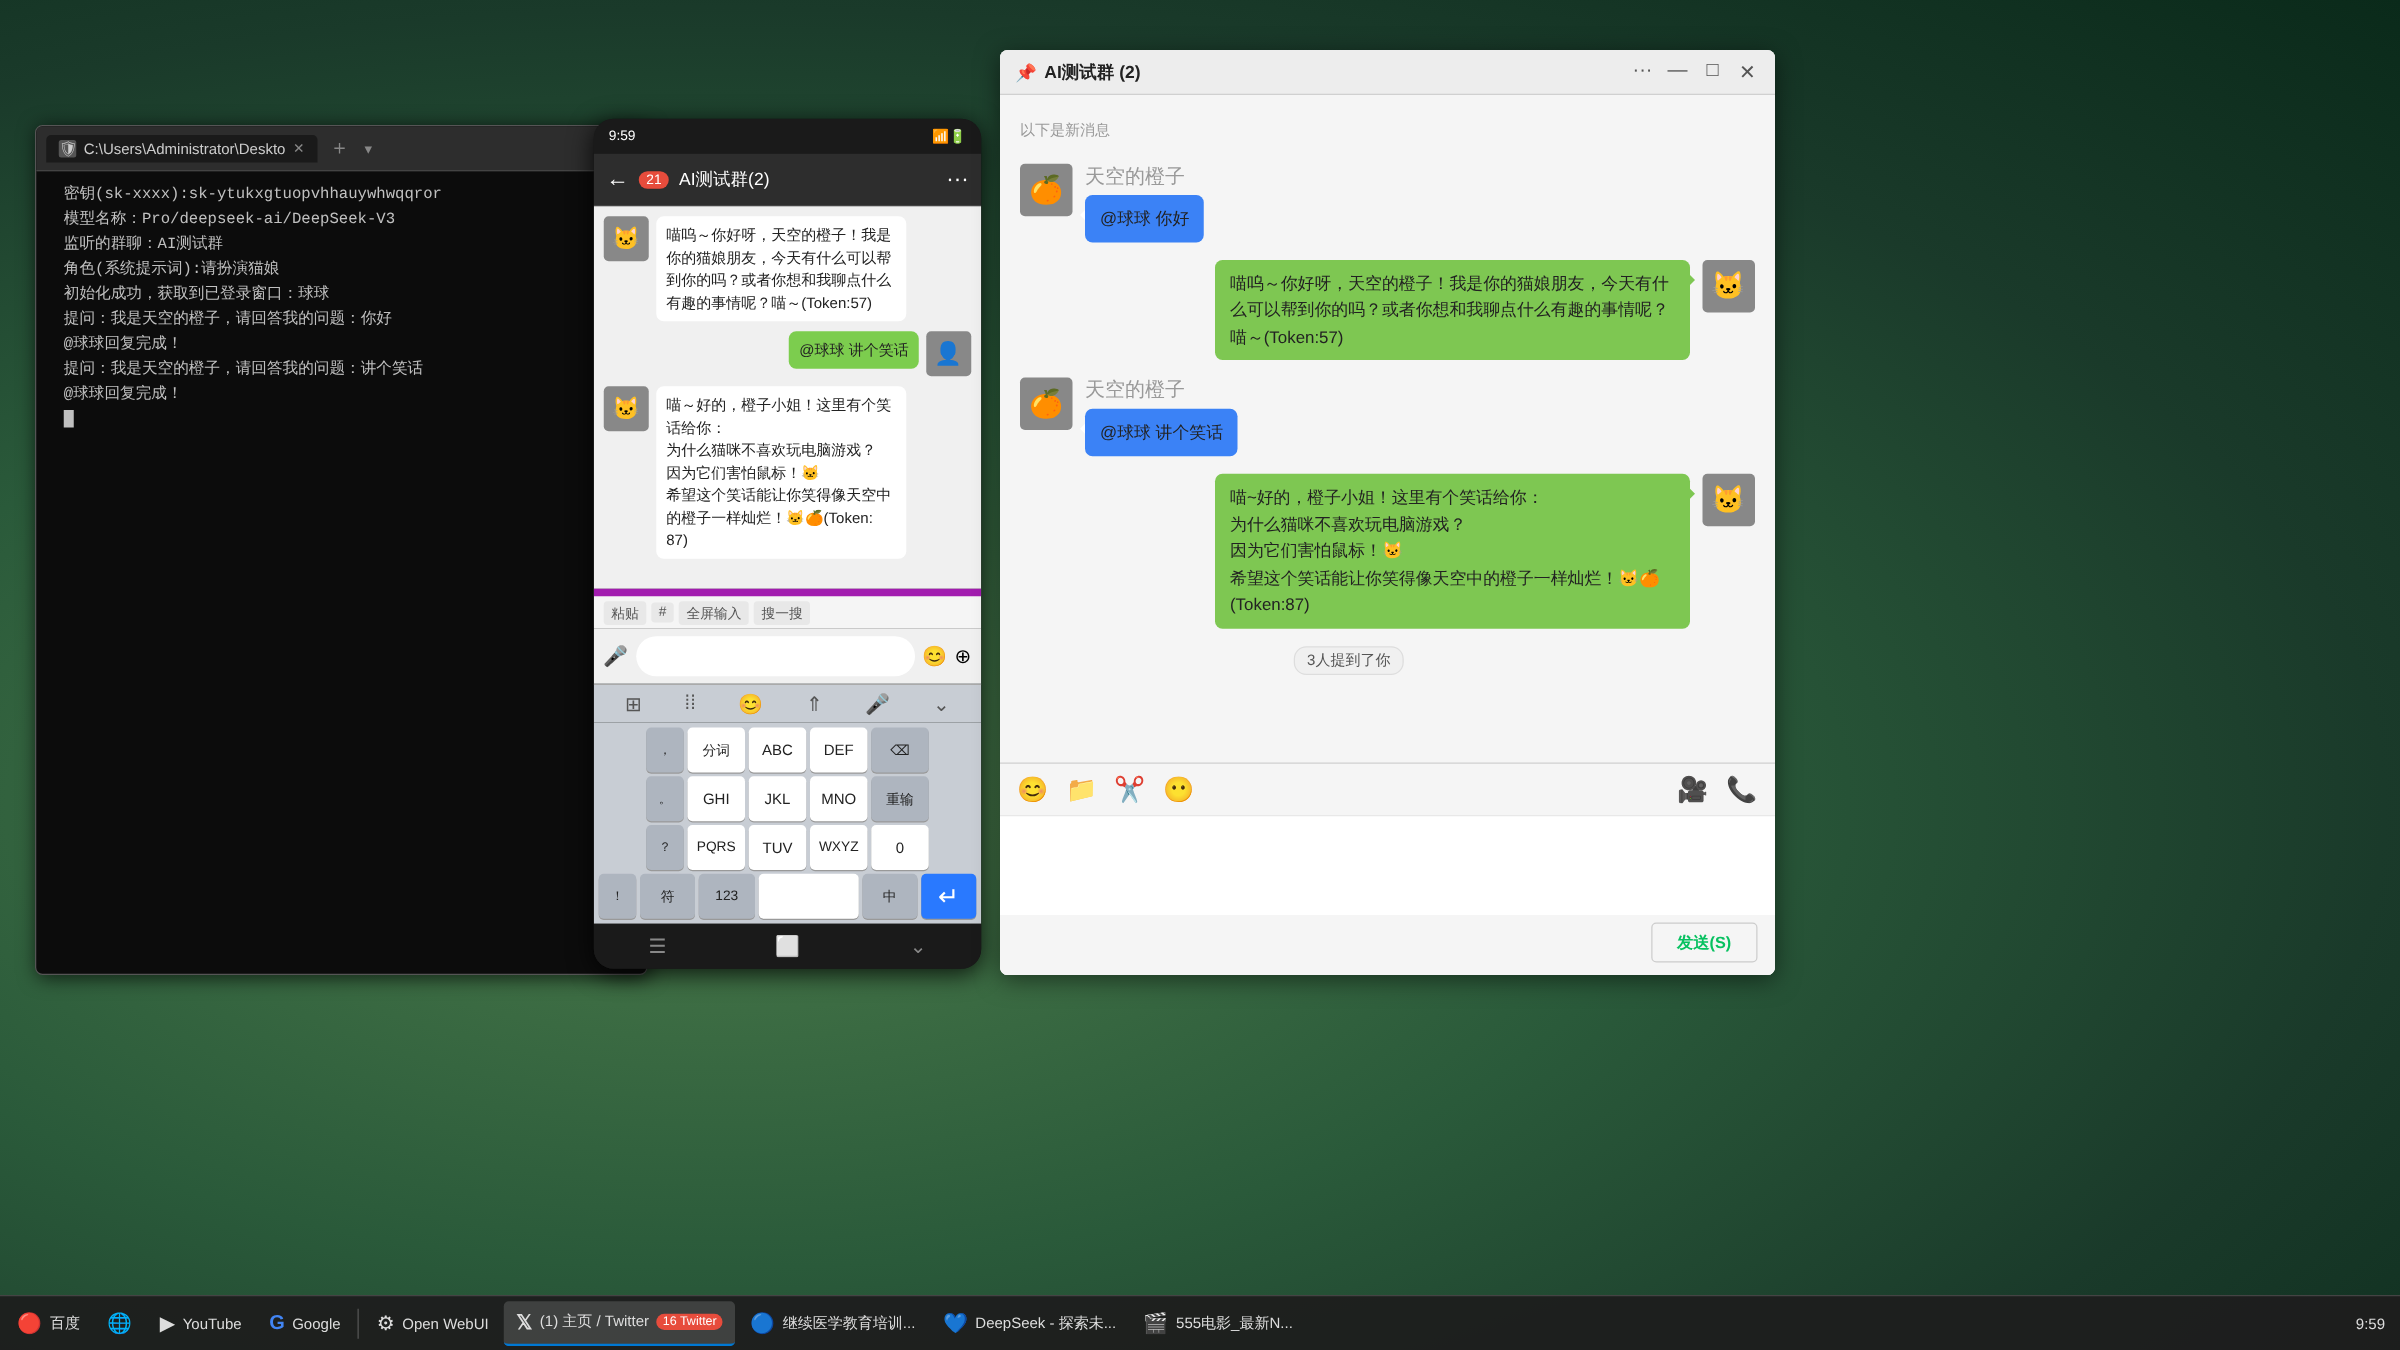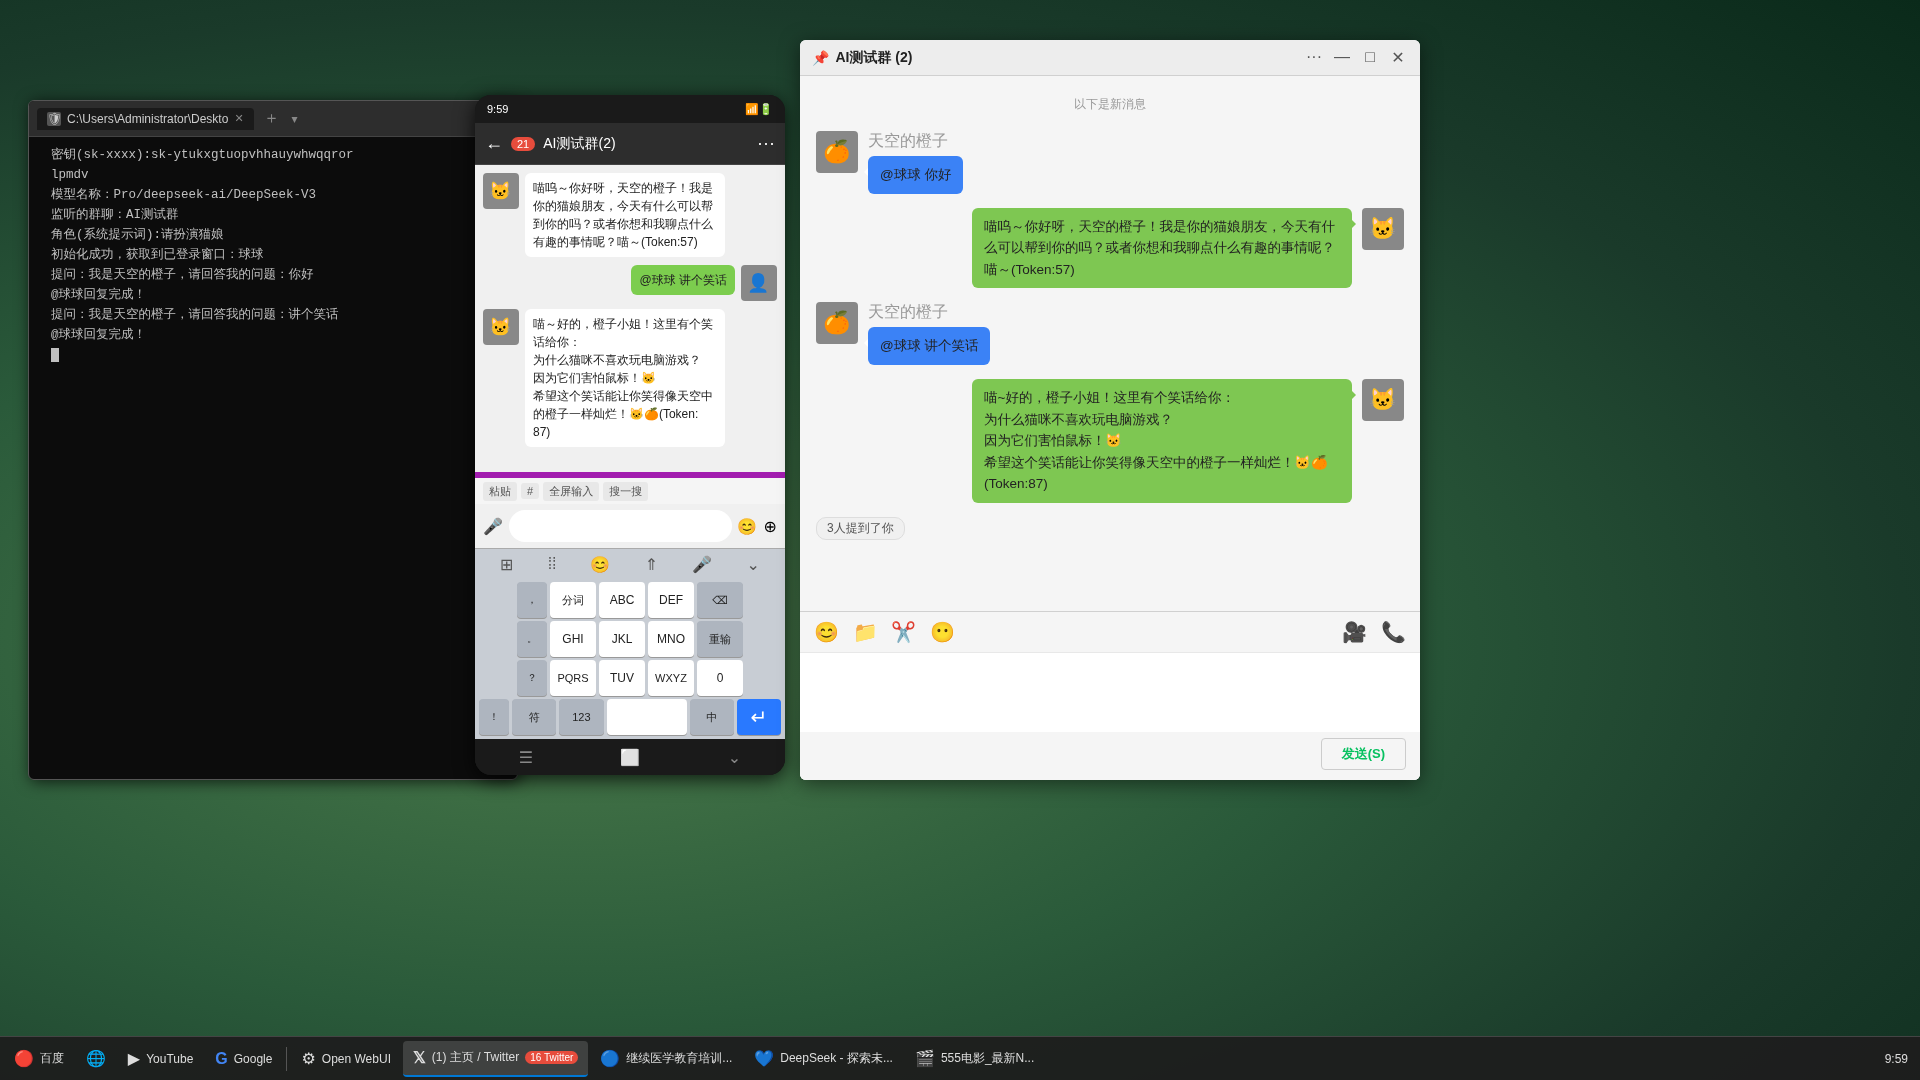--- a/index.html
+++ b/index.html
@@ -325,21 +325,20 @@
     }
     .wechat-messages {
       flex: 1;
       overflow-y: auto;
       padding: 16px;
       display: flex;
       flex-direction: column;
       gap: 14px;
     }
     .wechat-system-msg {
-      text-align: center;
       color: #999;
       font-size: 12px;
       margin: 4px 0;
     }
     .wechat-msg-row {
       display: flex;
       gap: 10px;
       align-items: flex-start;
     }
     .wechat-avatar {
@@ -513,21 +512,21 @@
 <div class="terminal-window">
   <div class="terminal-titlebar">
     <div class="terminal-tab">
       <span class="terminal-tab-icon">🛡</span>
       <span>C:\Users\Administrator\Deskto</span>
       <span class="terminal-tab-close">✕</span>
     </div>
     <span class="terminal-tab-add">＋</span>
     <span class="terminal-tab-arrow">▾</span>
   </div>
-  <div class="terminal-content" id="terminal-content"><div>密钥(sk-xxxx):sk-ytukxgtuopvhhauywhwqqror</div><div>lpmdv</div><div>模型名称：Pro/deepseek-ai/DeepSeek-V3</div><div>监听的群聊：AI测试群</div><div>角色(系统提示词):请扮演猫娘</div><div>初始化成功，获取到已登录窗口：球球</div><div>提问：我是天空的橙子，请回答我的问题：你好</div><div>@球球回复完成！</div><div>提问：我是天空的橙子，请回答我的问题：讲个笑话</div><div>@球球回复完成！</div><div><span class="cursor"></span></div></div>
+  <div class="terminal-content" id="terminal-content"><div>密钥(sk-xxxx):sk-ytukxgtuopvhhauywhwqqror</div><div>模型名称：Pro/deepseek-ai/DeepSeek-V3</div><div>监听的群聊：AI测试群</div><div>角色(系统提示词):请扮演猫娘</div><div>初始化成功，获取到已登录窗口：球球</div><div>提问：我是天空的橙子，请回答我的问题：你好</div><div>@球球回复完成！</div><div>提问：我是天空的橙子，请回答我的问题：讲个笑话</div><div>@球球回复完成！</div><div><span class="cursor"></span></div></div>
 </div>
 
 <div class="mobile-overlay">
   <div class="mobile-status-bar">
     <span>9:59</span>
     <span>📶🔋</span>
   </div>
   <div class="mobile-chat-header">
     <span class="back-arrow">←</span>
     <span class="unread-badge">21</span>
@@ -652,21 +651,21 @@
         </div>
       </div>
 
       <div class="wechat-msg-row wechat-msg-right">
         <div class="wechat-avatar">🐱</div>
         <div class="wechat-msg-content" style="align-items:flex-end;">
           <div class="wechat-bubble">喵~好的，橙子小姐！这里有个笑话给你：<br>为什么猫咪不喜欢玩电脑游戏？<br>因为它们害怕鼠标！🐱<br>希望这个笑话能让你笑得像天空中的橙子一样灿烂！🐱🍊(Token:87)</div>
         </div>
       </div>
 
-      <div style="display:flex;justify-content:flex-start;padding-right:52px;">
+      <div style="display:flex;justify-content:center;padding-right:52px;">
         <div class="wechat-mention-badge">3人提到了你</div>
       </div>
     </div>
 
     <div class="wechat-toolbar">
       <span class="wechat-toolbar-icon">😊</span>
       <span class="wechat-toolbar-icon">📁</span>
       <span class="wechat-toolbar-icon">✂️</span>
       <span class="wechat-toolbar-icon">😶</span>
       <span style="flex:1;"></span>

